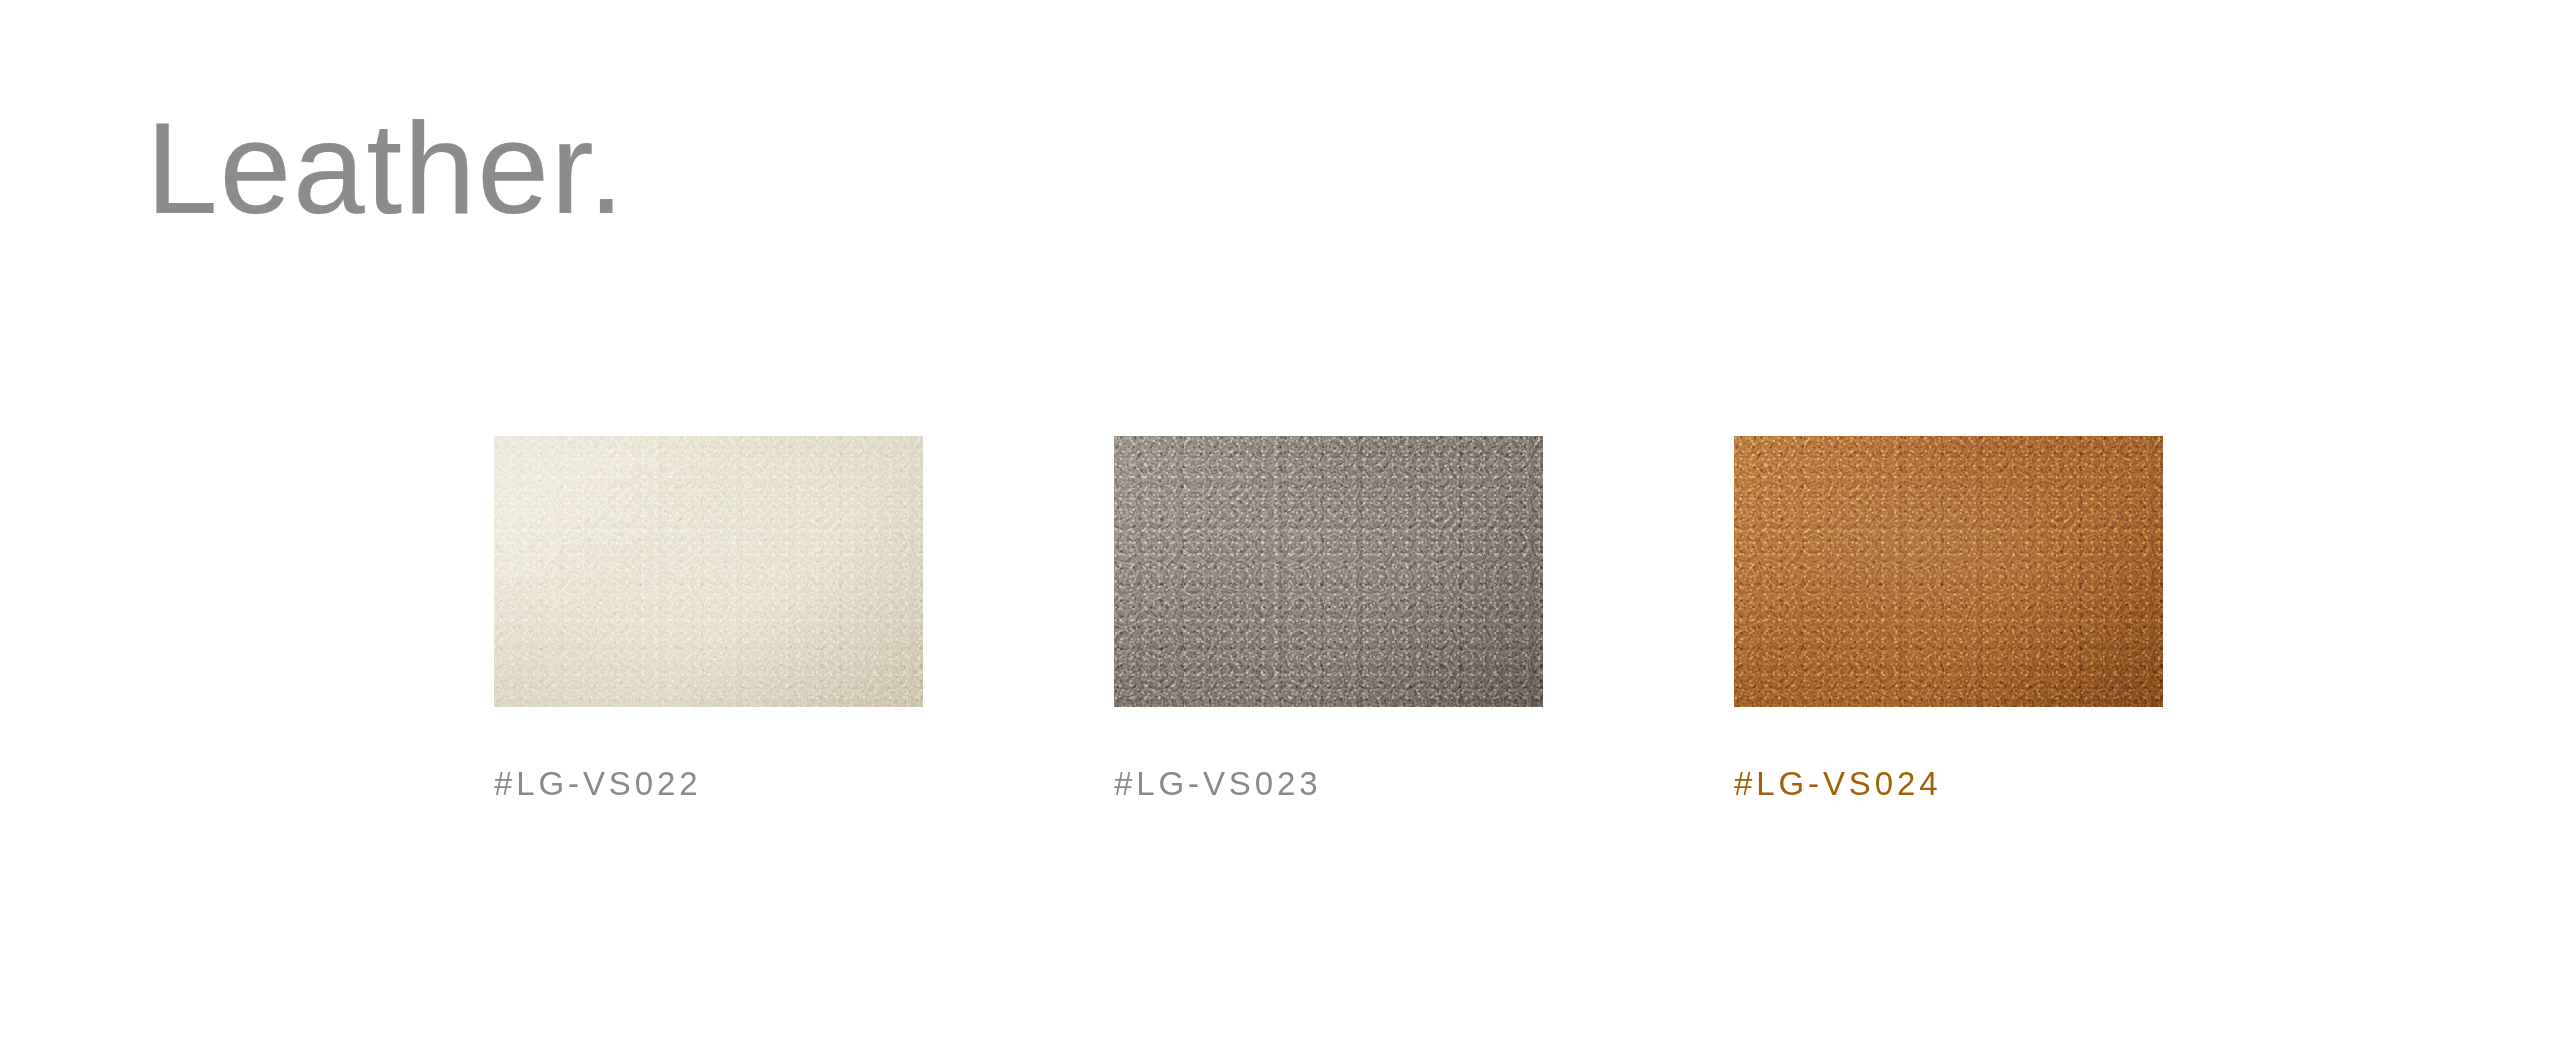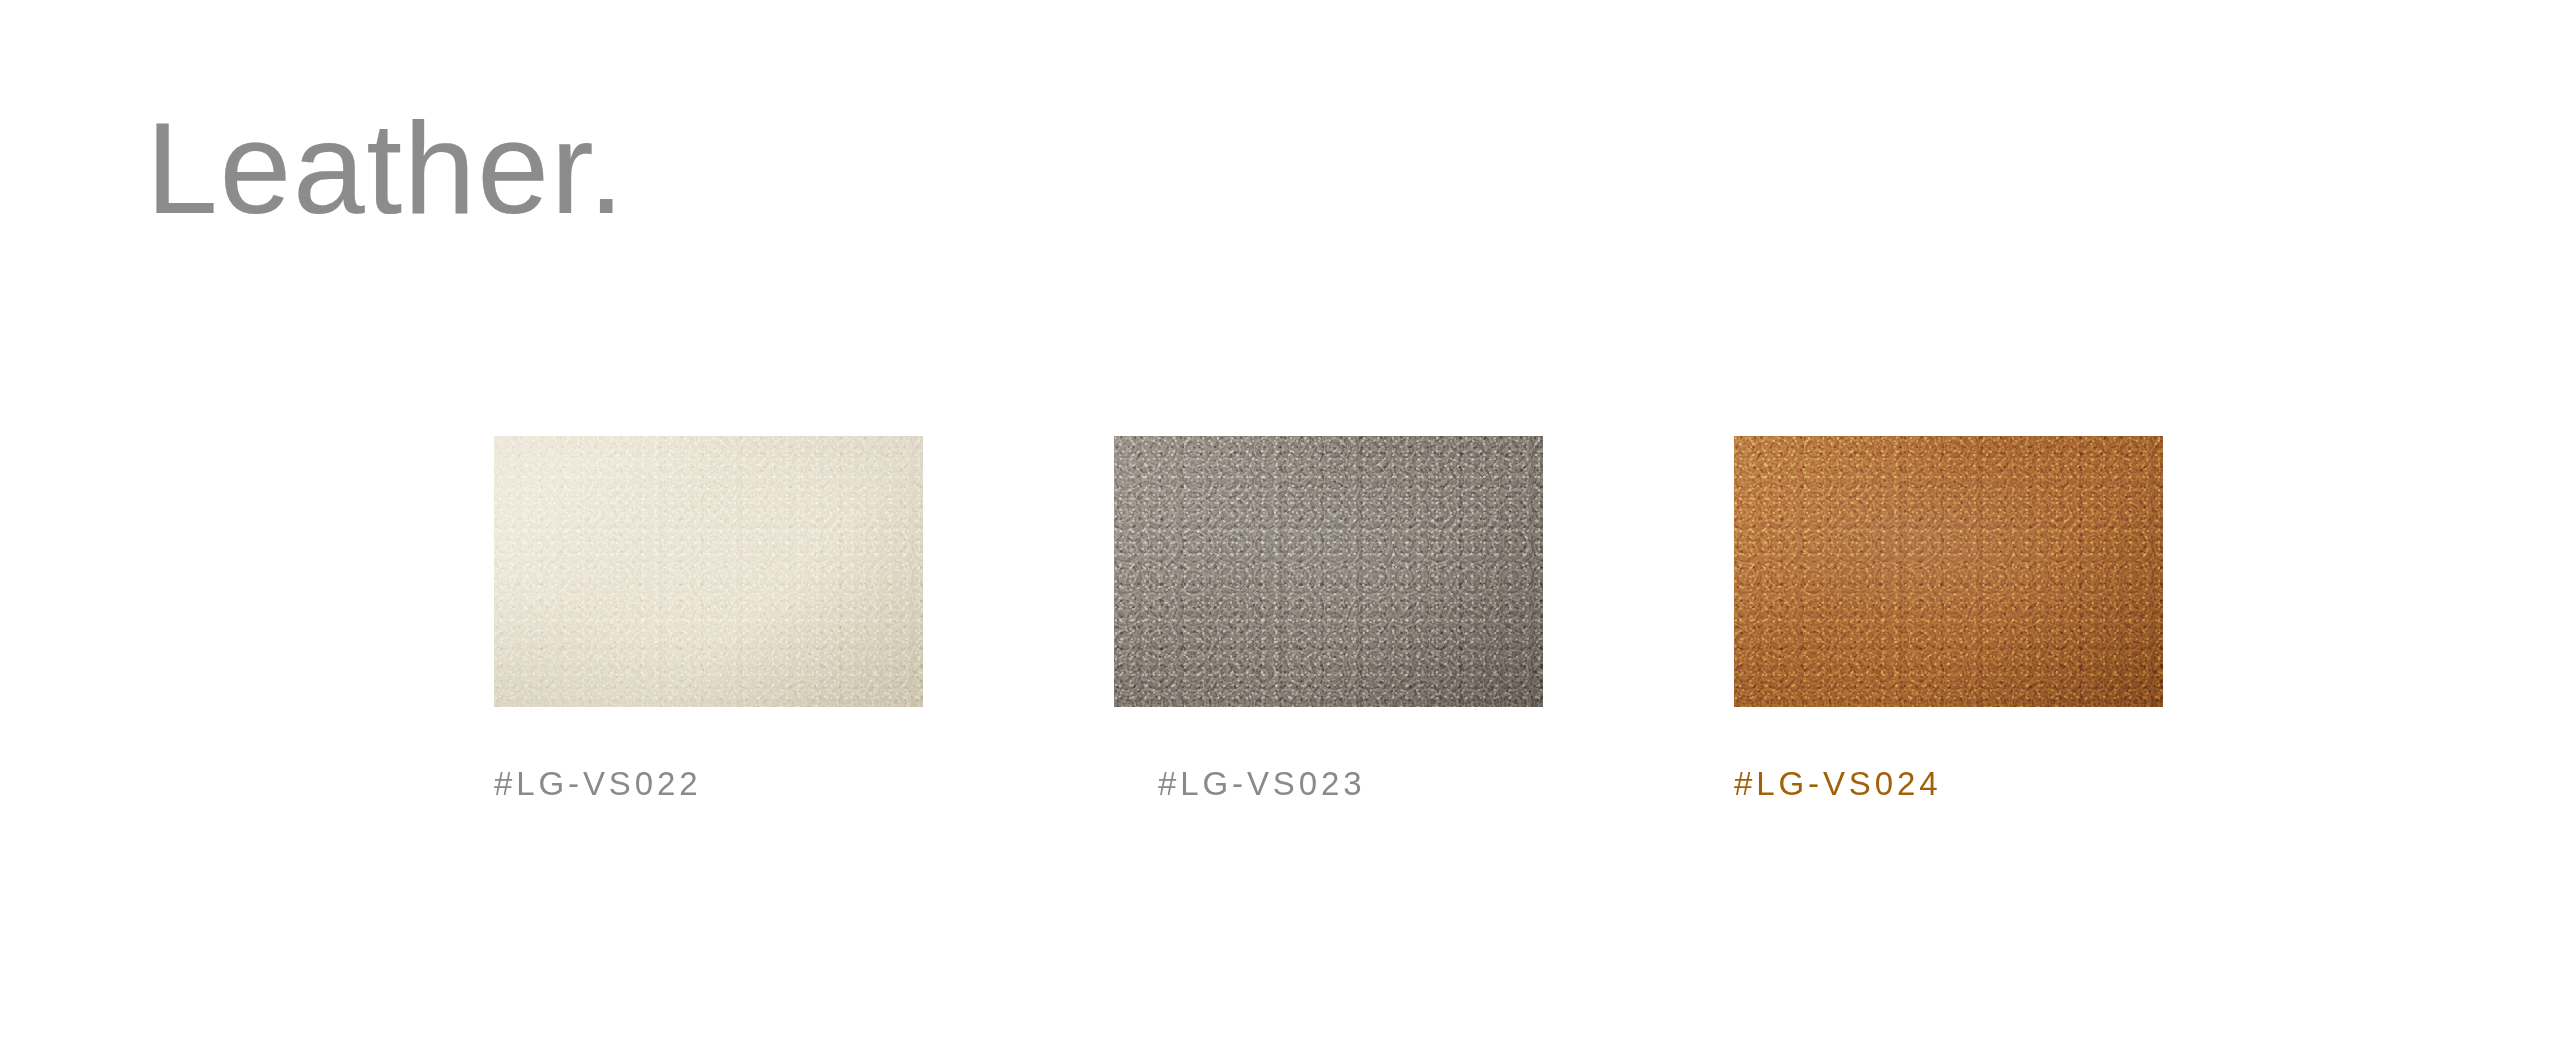--- a/index.html
+++ b/index.html
@@ -144,21 +144,21 @@
     <div class="swatch-label" style="color: rgb(138, 138, 138);">#LG-VS022</div>
   </div>
 
   <div class="swatch-card">
     <div class="swatch-tile" style="background-color: rgb(133, 125, 116); background-image: linear-gradient(135deg, rgb(157, 149, 139) 0%, rgb(133, 125, 116) 38%, rgb(133, 125, 116) 62%, rgb(109, 102, 94) 100%);">
       <div class="grain grain-a"></div>
       <div class="grain grain-b"></div>
       <div class="grain grain-c"></div>
       <div class="sheen"></div>
     </div>
-    <div class="swatch-label" style="color: rgb(138, 138, 138); margin-left: 44px;">#LG-VS023</div>
+    <div class="swatch-label" style="color: rgb(138, 138, 138);">#LG-VS023</div>
   </div>
 
   <div class="swatch-card">
     <div class="swatch-tile" style="background-color: rgb(168, 102, 48); background-image: linear-gradient(135deg, rgb(192, 127, 68) 0%, rgb(168, 102, 48) 38%, rgb(168, 102, 48) 62%, rgb(140, 81, 34) 100%);">
       <div class="grain grain-a"></div>
       <div class="grain grain-b"></div>
       <div class="grain grain-c"></div>
       <div class="sheen"></div>
     </div>
     <div class="swatch-label" style="color: #a16207;">#LG-VS024</div>

